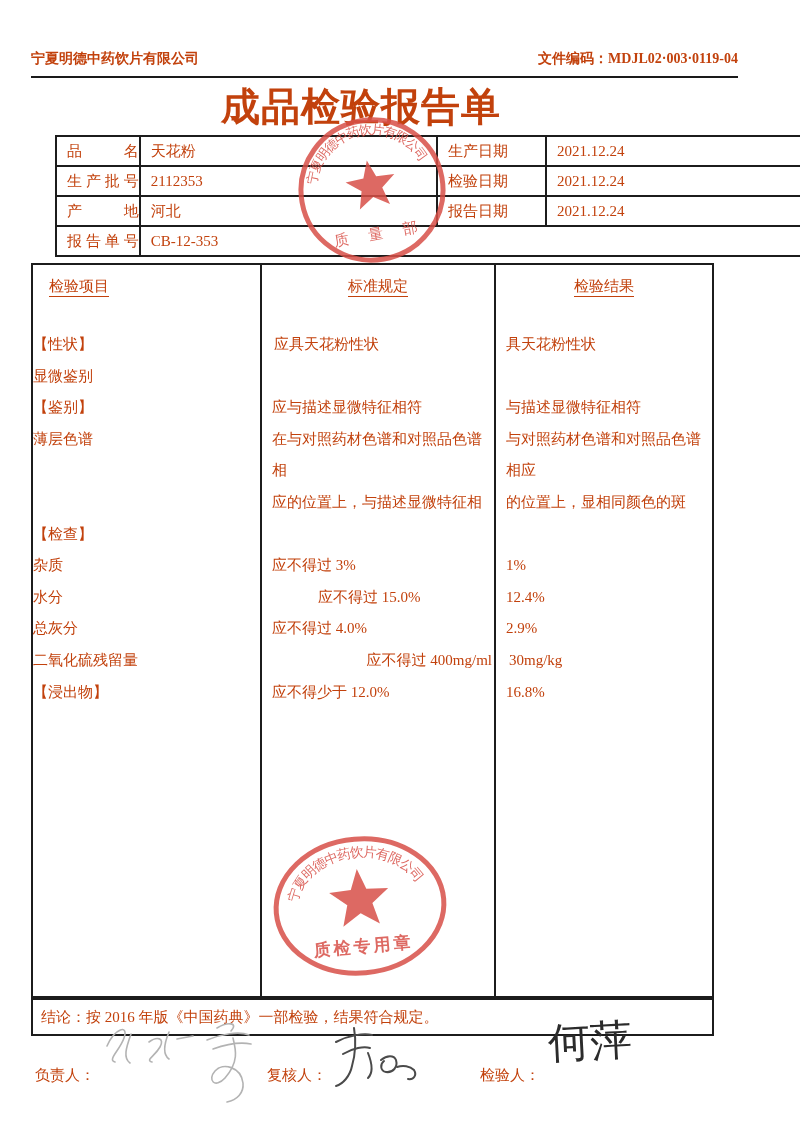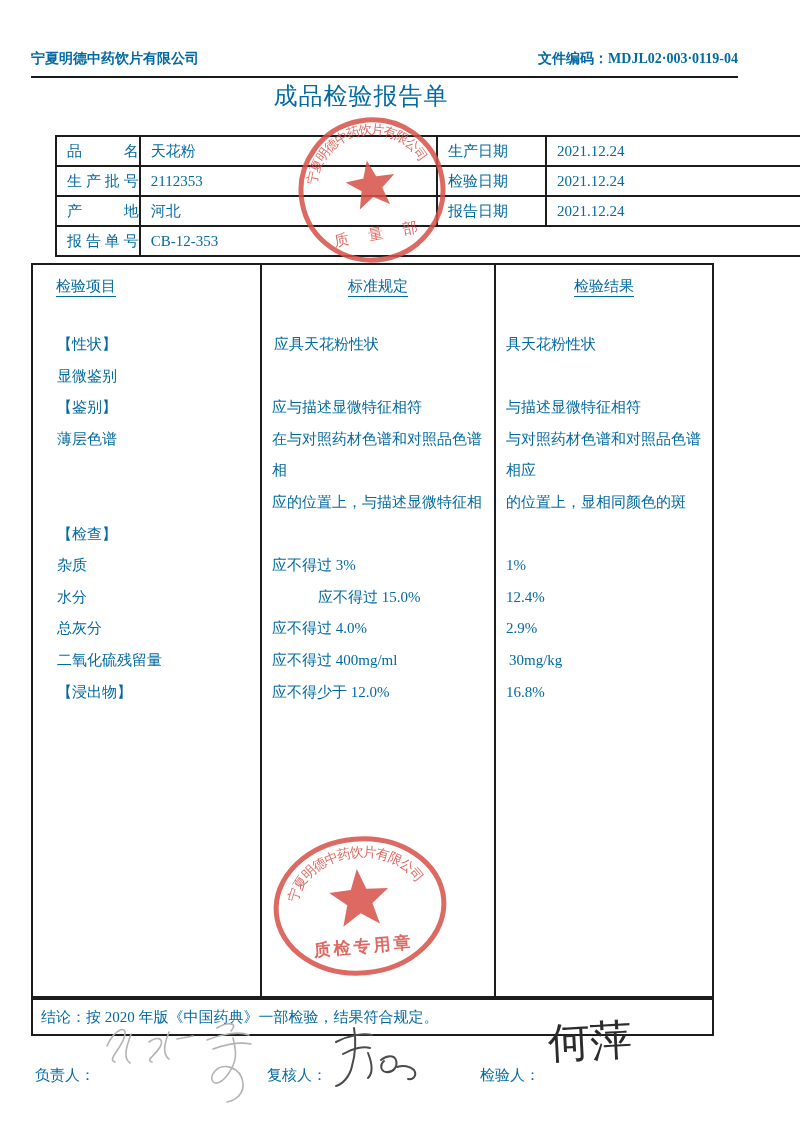--- a/index.html
+++ b/index.html
@@ -1,40 +1,40 @@
 <!DOCTYPE html>
 <html><head>
 <meta charset="utf-8">
 <style>
   html,body{margin:0;padding:0;background:#888;}
   .page{
     position:relative; width:800px; height:1131px; margin:0 auto;
     background:#ffffff; overflow:hidden;
     font-family:"Liberation Serif","DejaVu Serif",serif;
-    color:#0369a1;
+    color:#c2410c;
   }
   
   .hdr{position:absolute; left:31px; top:50px; width:707px; display:flex; justify-content:space-between; font-size:14px; font-weight:600;}
   .hdr-rule{position:absolute; left:31px; top:76px; width:707px; height:2px; background:#1a1a1a;}
-  .doc-title{position:absolute; left:361px; top:80px; transform:translateX(-50%); font-size:24px; font-weight:normal; white-space:nowrap; letter-spacing:1px;}
+  .doc-title{position:absolute; left:361px; top:80px; transform:translateX(-50%); font-size:39px; font-weight:bold; white-space:nowrap; letter-spacing:1px;}
   
   table.info{position:absolute; left:31px; top:135px; width:781px; border-collapse:collapse; table-layout:fixed; font-size:15px;margin-left:24px;}
   table.info td{border:2px solid #1c1c1c; height:28px; padding:0 0 0 10px; overflow:hidden; white-space:nowrap;}
   td.lab{padding:0 10px; text-align:justify; text-align-last:justify;}
   td.lab2{padding-left:6px;}
   
   .spec{position:absolute; left:31px; top:263px; width:683px; height:735px; border:2px solid #1c1c1c; box-sizing:border-box; display:grid; grid-template-columns:227px 234px 1fr; font-size:15px;}
   .spec-col{overflow:hidden;}
   .spec-col.c2,.spec-col.c3{border-left:2px solid #1c1c1c;}
   .spec-head{height:64px; padding-top:12px; box-sizing:border-box;}
   .spec-head span{text-decoration:underline; text-underline-offset:5px; text-decoration-thickness:1px;}
-  .c1 .spec-head{padding-left:23px;}
+  .c1 .spec-head{padding-left:16px;}
   .c2 .spec-head,.c3 .spec-head{text-align:center;}
   .spec-line{line-height:31.6px; padding-left:10px; padding-right:2px; white-space:pre-line; overflow:hidden;}
-  .c1 .spec-line{padding-left:24px;}
+  .c1 .spec-line{padding-left:0;}
   
   .concl{position:absolute; left:31px; top:998px; width:683px; height:38px; border:2px solid #1c1c1c; box-sizing:border-box; display:flex; align-items:center; padding-left:8px; font-size:15px;}
   .signrow{position:absolute; left:0; top:1042px; width:800px; font-size:15px;}
   .signrow .slabel{position:absolute; white-space:nowrap;margin-top:24px;}
   .sig{position:absolute;}
   
   .stamp{position:absolute; opacity:.85; pointer-events:none;}
 </style>
 </head>
 <body>
@@ -100,41 +100,41 @@
       <div class="spec-head"><span>标准规定</span></div>
     <div class="spec-line" style="height: 31.6px; padding-left: 12px;">应具天花粉性状</div>
         <div class="spec-line" style="height: 31.6px;"></div>
         <div class="spec-line" style="height: 31.6px;">应与描述显微特征相符</div>
         <div class="spec-line" style="height: 94.8px;">在与对照药材色谱和对照品色谱相
 应的位置上，与描述显微特征相符。</div>
         <div class="spec-line" style="height: 31.6px;"></div>
         <div class="spec-line" style="height: 31.6px;">应不得过 3%</div>
         <div class="spec-line" style="height: 31.6px; margin-left: 46px;">应不得过 15.0%</div>
         <div class="spec-line" style="height: 31.6px;">应不得过 4.0%</div>
-        <div class="spec-line" style="height: 31.6px;">应不得过 400mg/ml</div>
+        <div class="spec-line" style="height: 31.6px; text-align: right;">应不得过 400mg/ml</div>
         <div class="spec-line" style="height: 31.6px;">应不得少于 12.0%</div>
       </div>
     <div class="spec-col c3">
       <div class="spec-head"><span>检验结果</span></div>
     <div class="spec-line" style="height: 31.6px;">具天花粉性状</div>
         <div class="spec-line" style="height: 31.6px;"></div>
         <div class="spec-line" style="height: 31.6px;">与描述显微特征相符</div>
         <div class="spec-line" style="height: 94.8px;">与对照药材色谱和对照品色谱相应
 的位置上，显相同颜色的斑点。</div>
         <div class="spec-line" style="height: 31.6px;"></div>
         <div class="spec-line" style="height: 31.6px;">1%</div>
         <div class="spec-line" style="height: 31.6px;">12.4%</div>
         <div class="spec-line" style="height: 31.6px;">2.9%</div>
         <div class="spec-line" style="height: 31.6px; padding-left: 13px;">30mg/kg</div>
         <div class="spec-line" style="height: 31.6px;">16.8%</div>
       </div>
   </div>
 
   <div class="concl">
-    <span>结论：按 2020 年版《中国药典》一部检验，结果符合规定。</span>
+    <span>结论：按 2016 年版《中国药典》一部检验，结果符合规定。</span>
   </div>
 
   <div class="signrow">
     <span class="slabel" style="left:35px">负责人：</span>
     <span class="slabel" style="left:267px">复核人：</span>
     <span class="slabel" style="left:480px">检验人：</span>
   </div>
 
   <svg class="sig" style="left:93px; top:1012px;" width="205" height="98" viewBox="0 0 205 98">
     <g fill="none" stroke="#b3b3b3" stroke-width="1.6" stroke-linecap="round">

